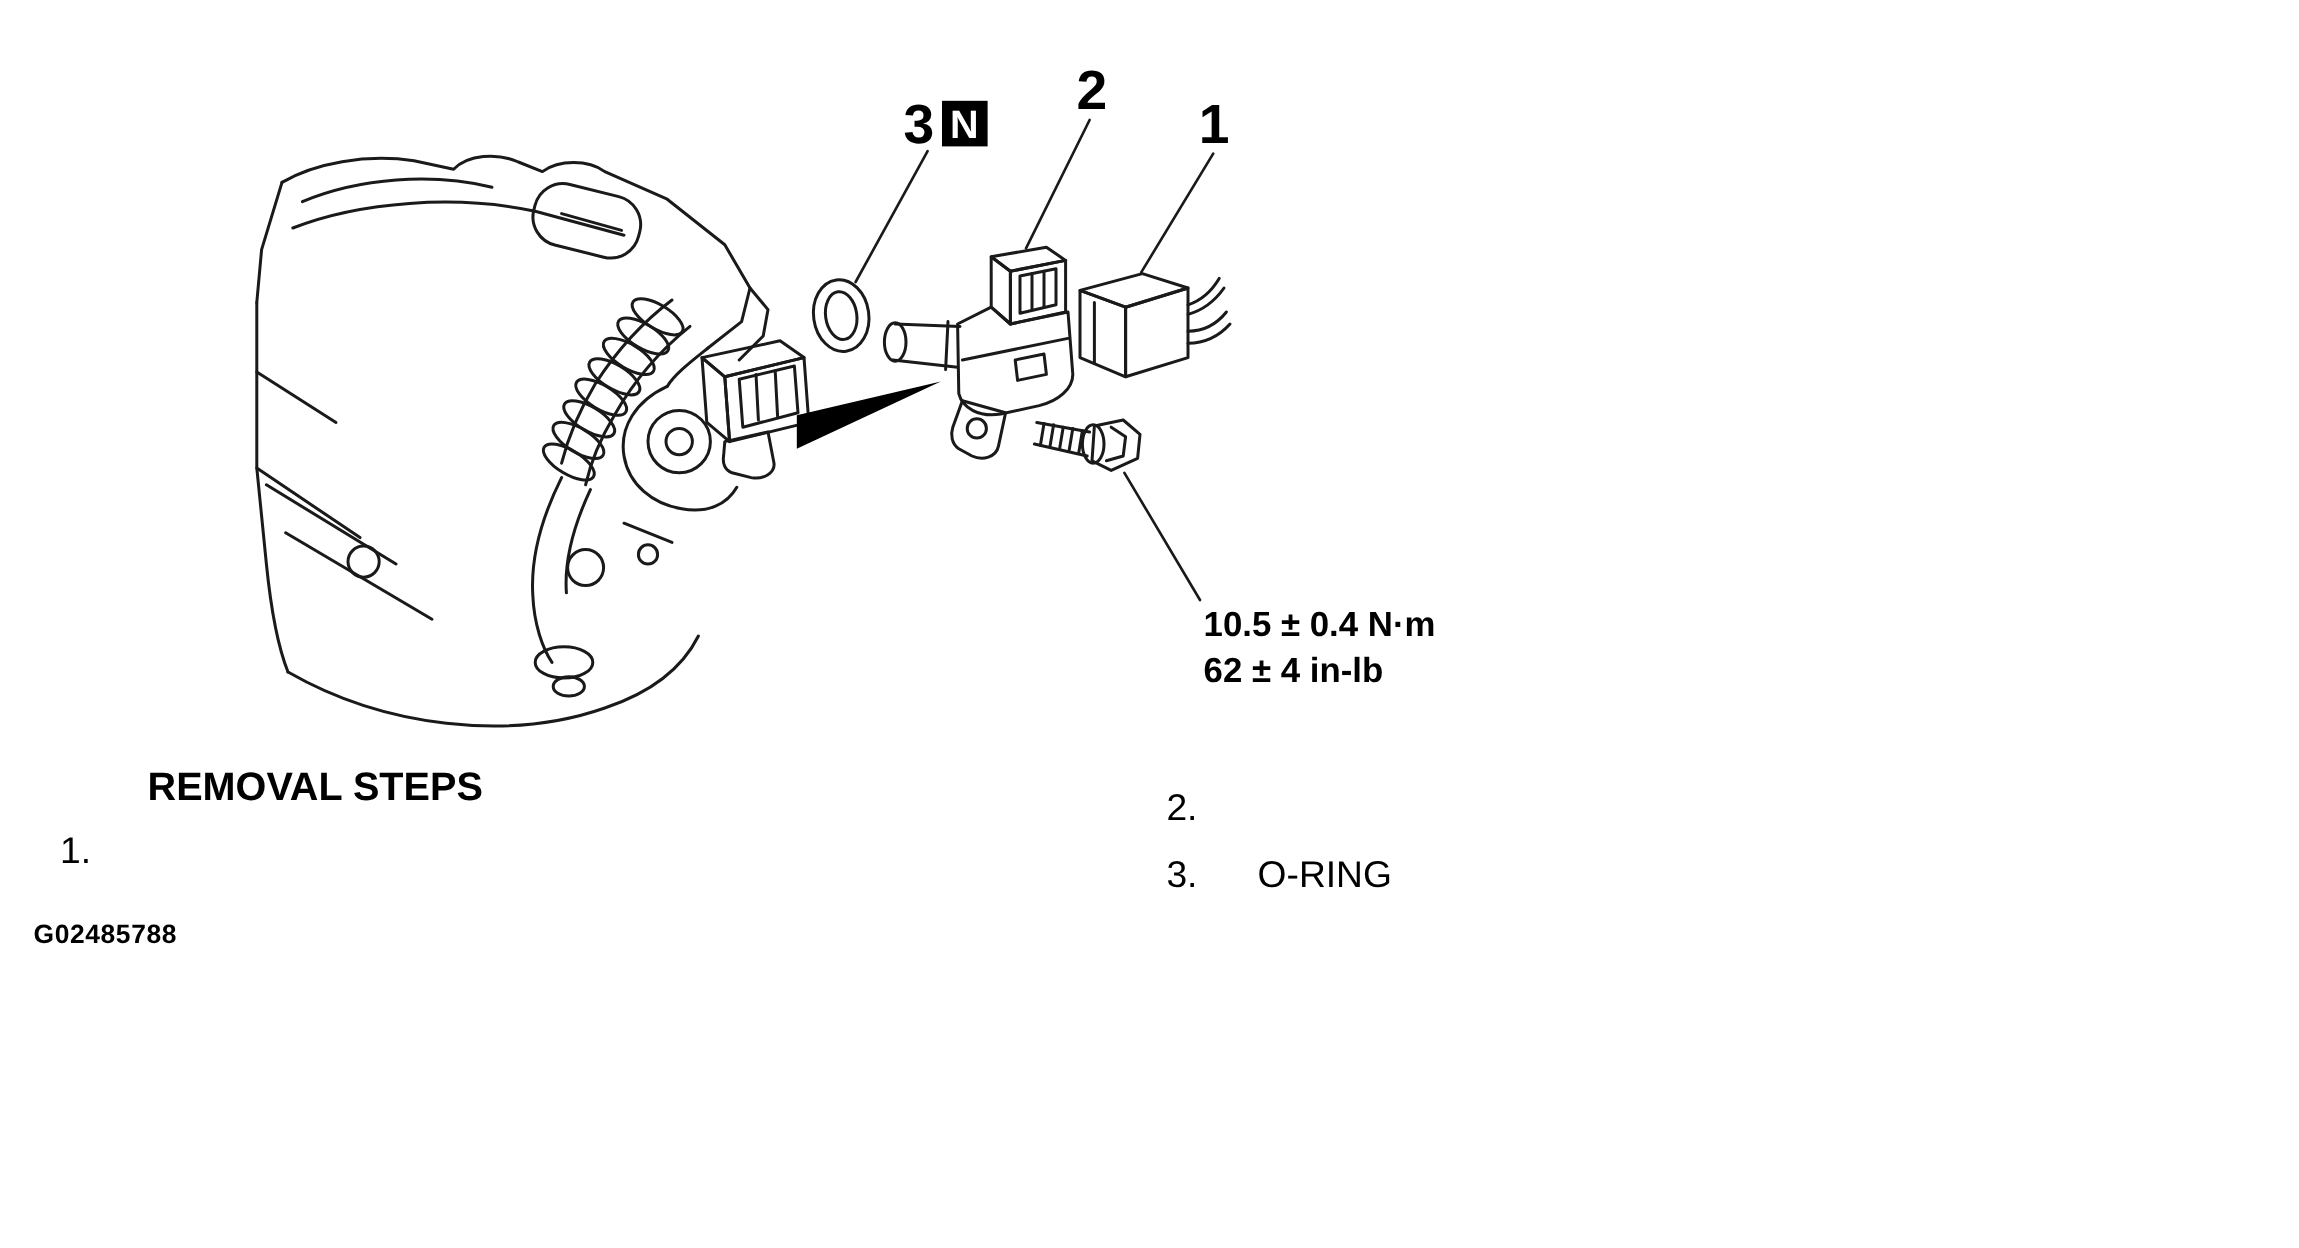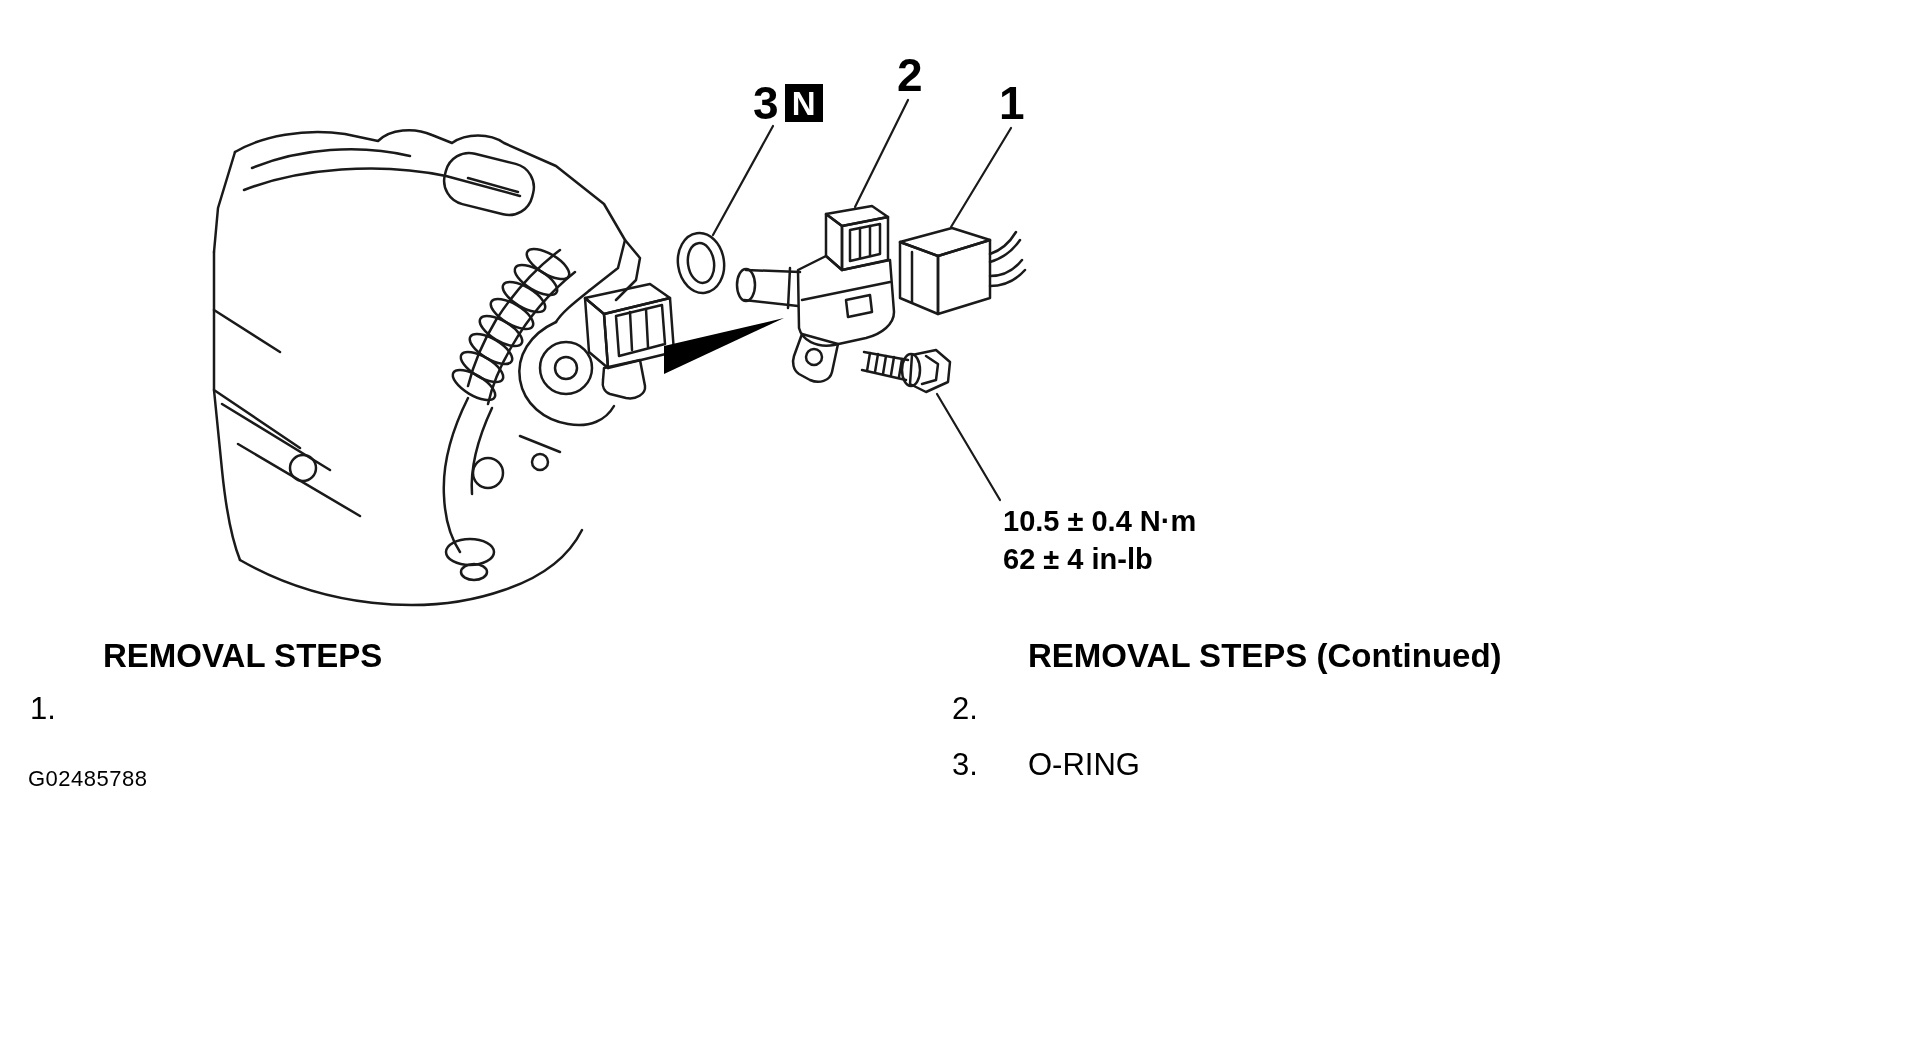--- a/index.html
+++ b/index.html
@@ -48,20 +48,21 @@
     top: 502px;
     font-weight: bold;
     font-size: 29px;
     color: #000;
     line-height: 1.32;
     white-space: nowrap;
   }
   .legend {
     position: absolute;
     color: #000;
+    margin-left: 20px;
   }
   .legend-title {
     font-weight: bold;
     font-size: 33px;
     line-height: 1.1;
     white-space: nowrap;
   }
   .legend-row {
     display: flex;
     margin-top: 14px;
@@ -81,21 +82,21 @@
     max-width: 560px;
     white-space: nowrap;
   }
   .legend-left .legend-title { margin-left: 73px; }
   .legend-right .legend-title { margin-left: 76px; }
   .figure-id {
     position: absolute;
     left: 28px;
     top: 766px;
     font-size: 22px;
-    font-weight: 400;
+    font-weight: 700;
     letter-spacing: 0.5px;
     color: #000;
   }
 </style>
 </head>
 <body>
 
 <div class="canvas">
 
   <svg class="art" width="1916" height="1040" viewBox="0 0 1916 1040">
@@ -236,21 +237,20 @@
   </div>
 
   <div class="legend legend-left" style="left:30px; top:638px;">
     <div class="legend-title">REMOVAL STEPS</div>
     <div class="legend-row">
       <span class="legend-num">1.</span>
     </div>
   </div>
 
   <div class="legend legend-right" style="left:952px; top:638px;">
-    <div class="legend-title">REMOVAL STEPS (Continued)</div>
     <div class="legend-row">
       <span class="legend-num">2.</span>
     </div>
     <div class="legend-row">
       <span class="legend-num">3.</span>
       <span class="legend-label">O-RING</span>
     </div>
   </div>
 
   <div class="figure-id">G02485788</div>

